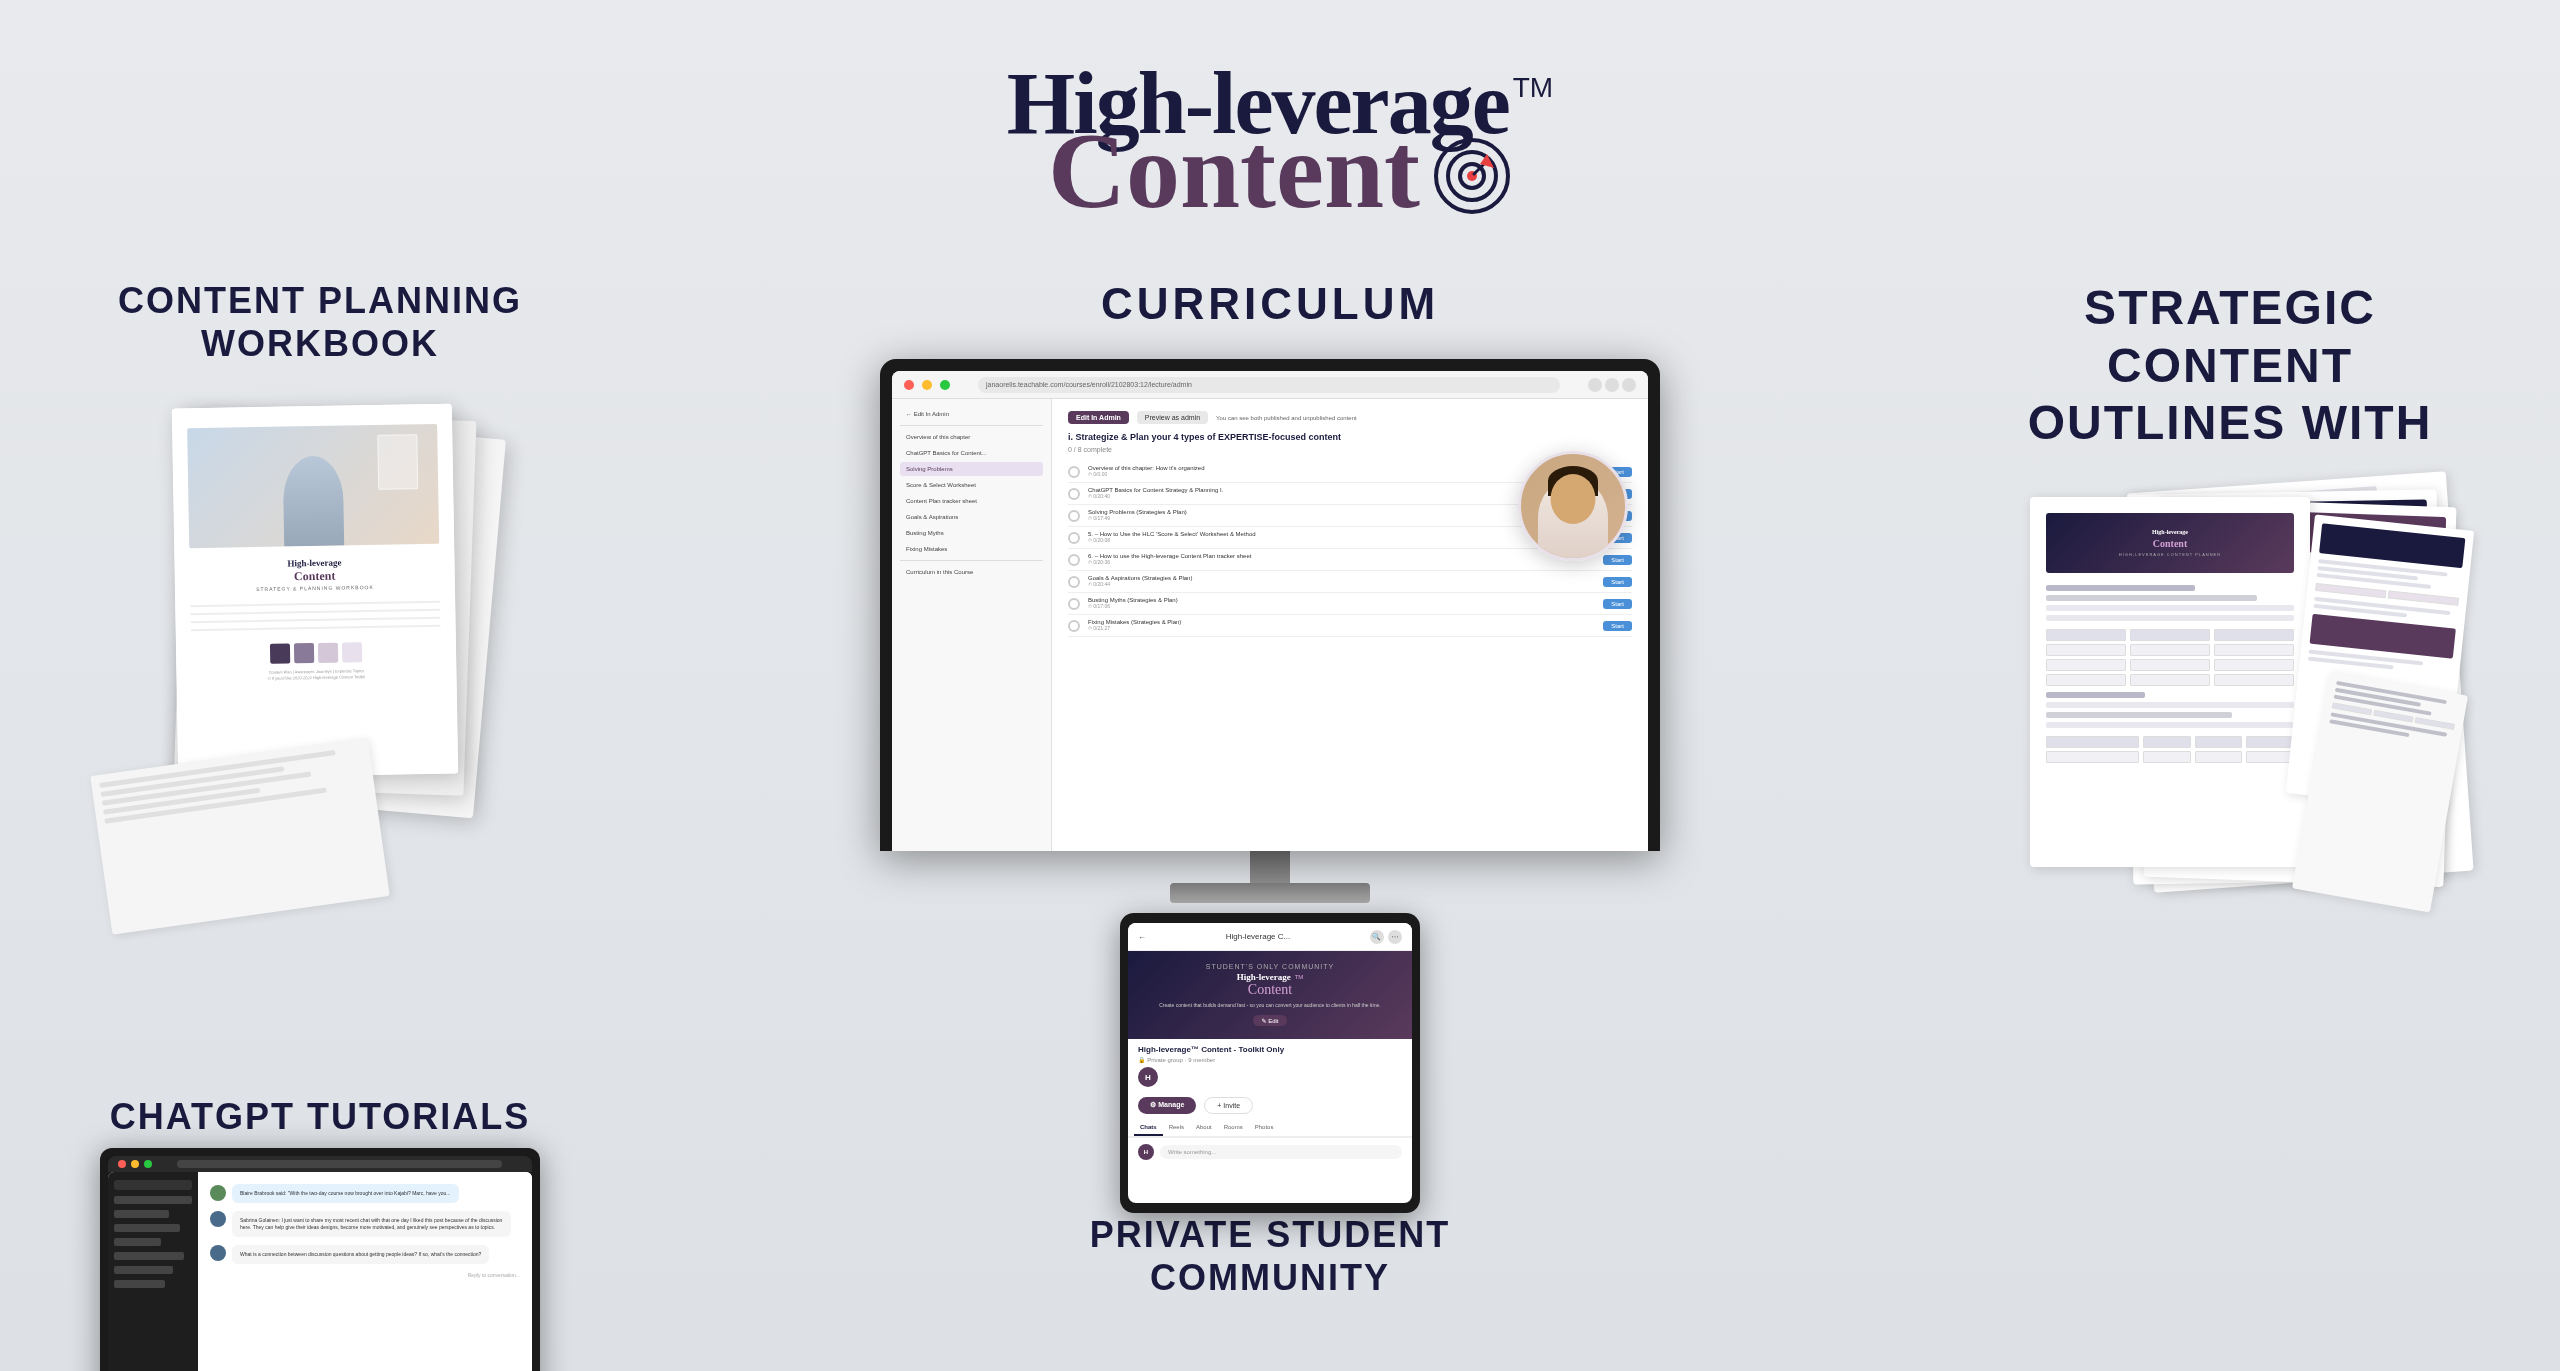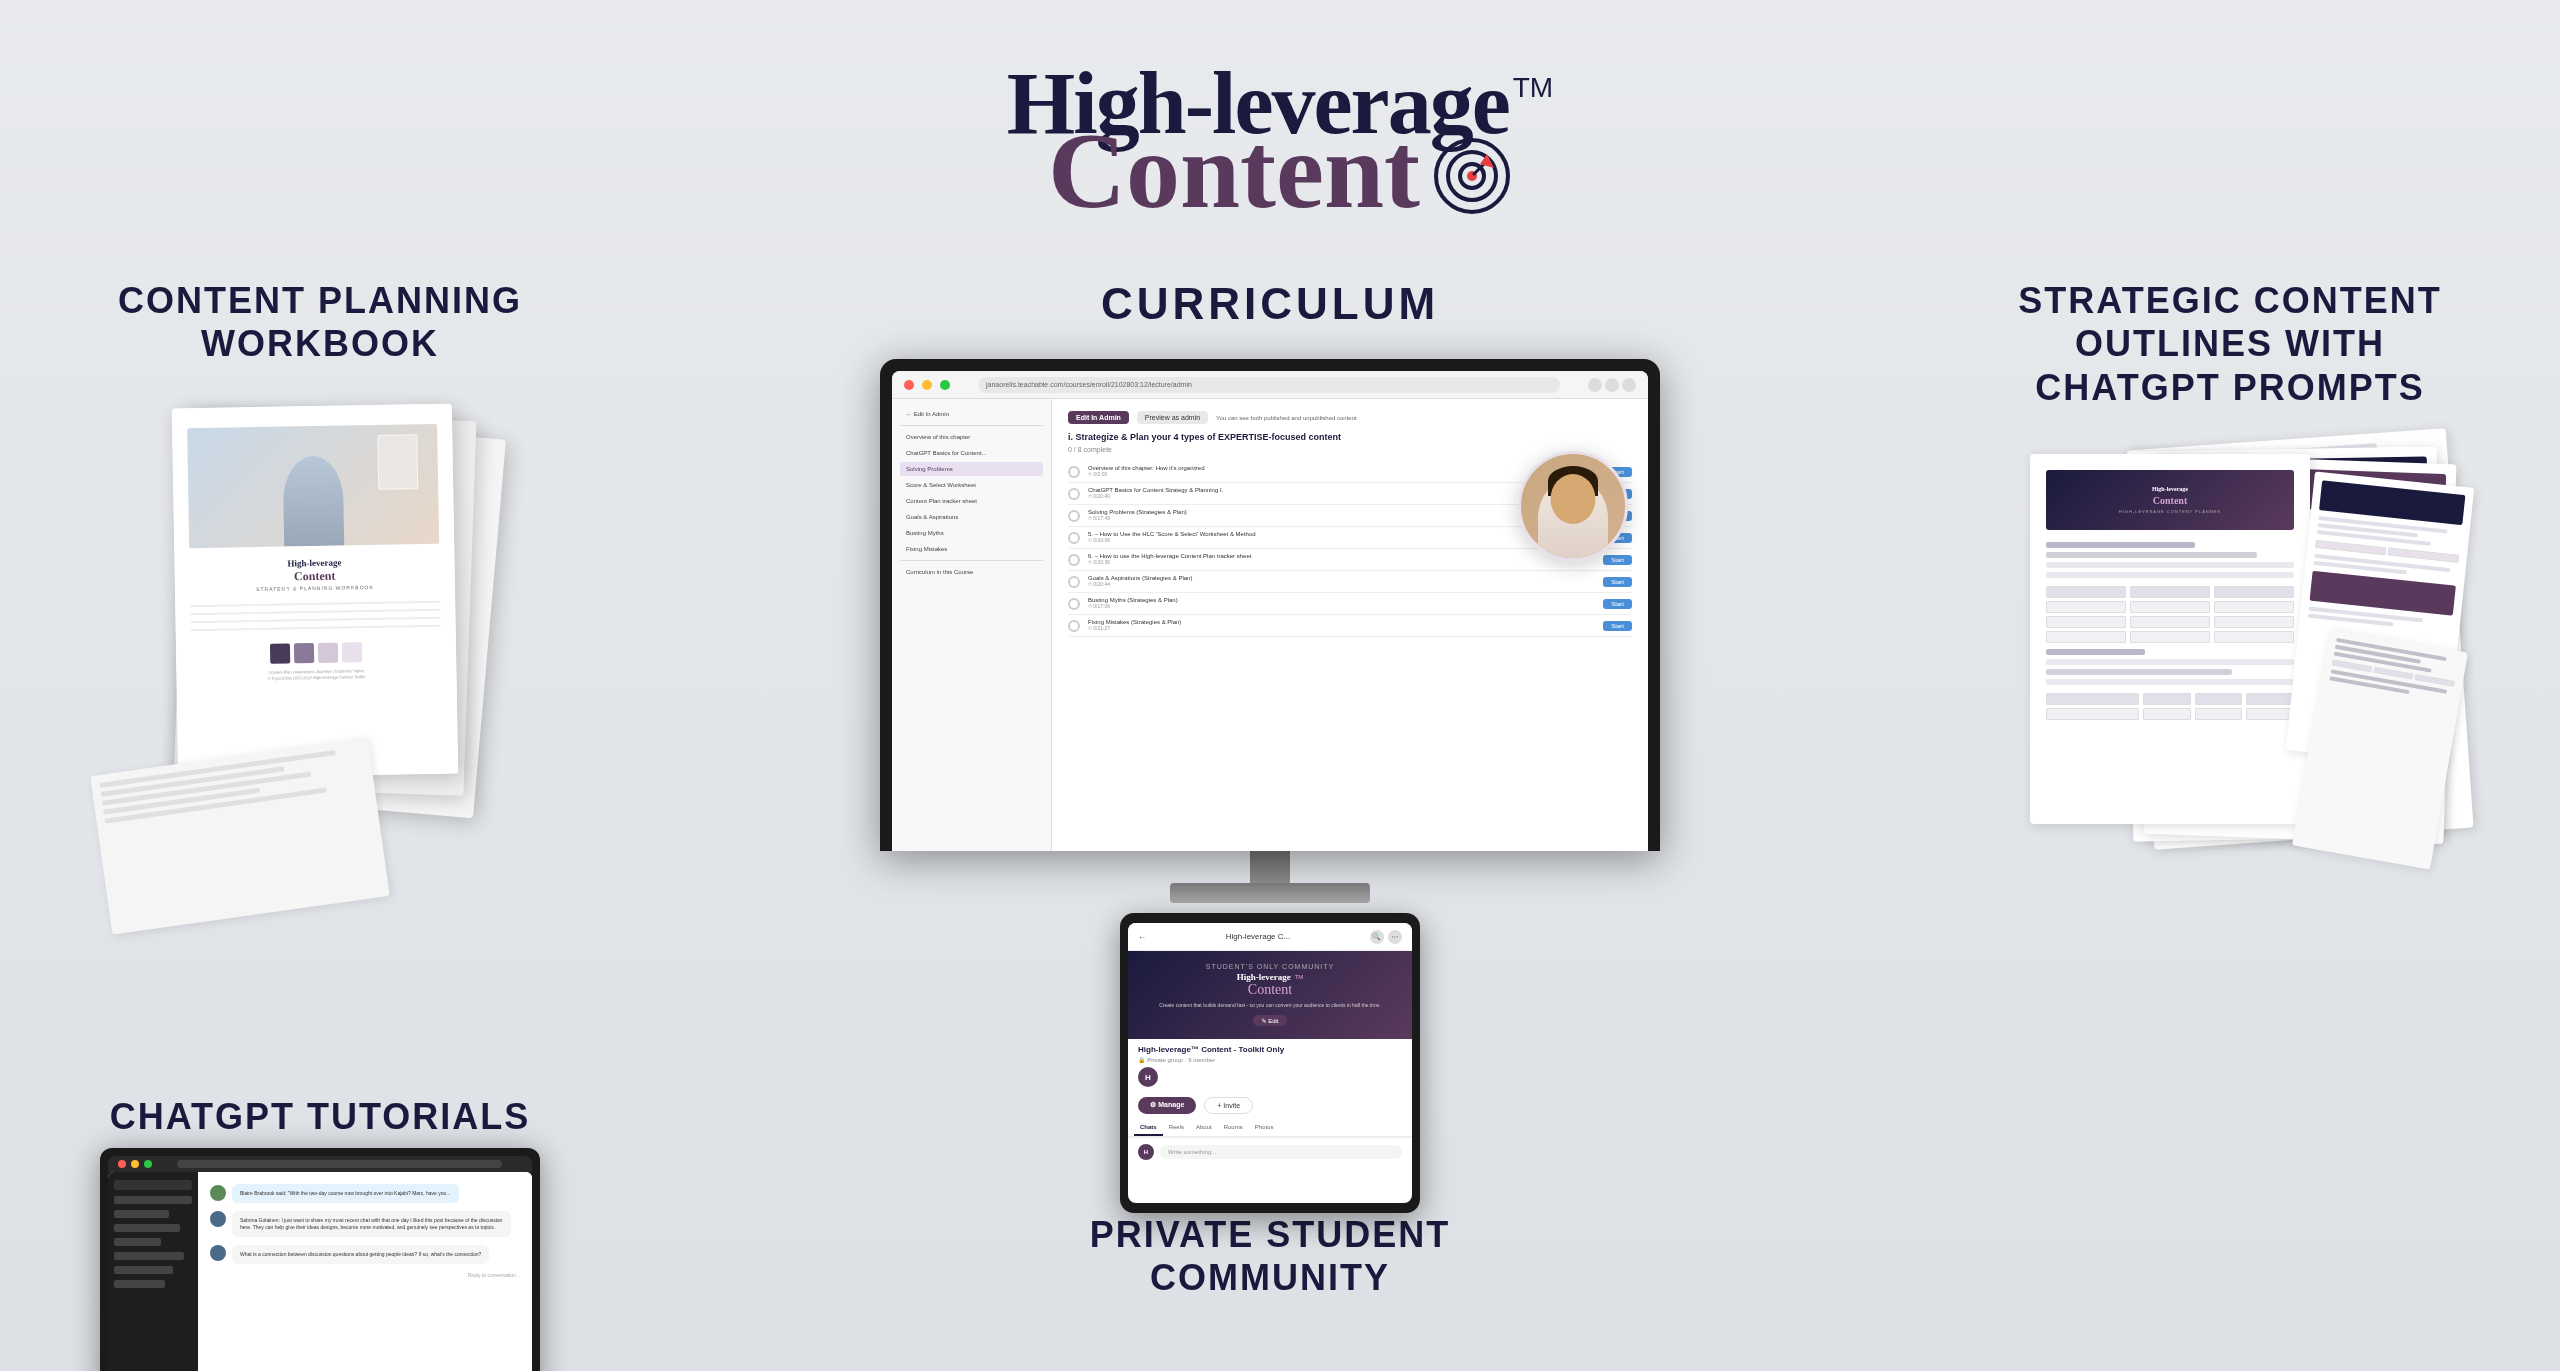--- a/index.html
+++ b/index.html
@@ -674,21 +674,21 @@
     
     .right-column {
       display: flex;
       flex-direction: column;
       align-items: center;
       width: 500px;
       flex-shrink: 0;
     }
 
     .strategic-label {
-      font-size: 36px;
+      font-size: 48px;
       font-weight: 900;
       color: #1a1a3e;
       text-align: center;
       letter-spacing: 2px;
       text-transform: uppercase;
       line-height: 1.2;
       margin-bottom: 30px;
     }
 
     .outlines-mockup {
@@ -1137,21 +1137,20 @@
         </div>
       </div>
 
     </div>
 
     <div class="right-column">
 
       <div class="strategic-label">
         <span>STRATEGIC CONTENT</span><br>
         <span>OUTLINES WITH</span><br>
-        <span>CHATGPT PROMPTS</span>
       </div>
 
       <div class="outlines-mockup">
 
         <div class="outline-sheet outline-sheet-1">
           <div style="padding:10px;">
             <div style="height:5px;background:#e0e0e8;border-radius:2px;margin-bottom:4px;width:80%;"></div>
             <div style="height:5px;background:#e0e0e8;border-radius:2px;margin-bottom:4px;width:60%;"></div>
           </div>
         </div>

